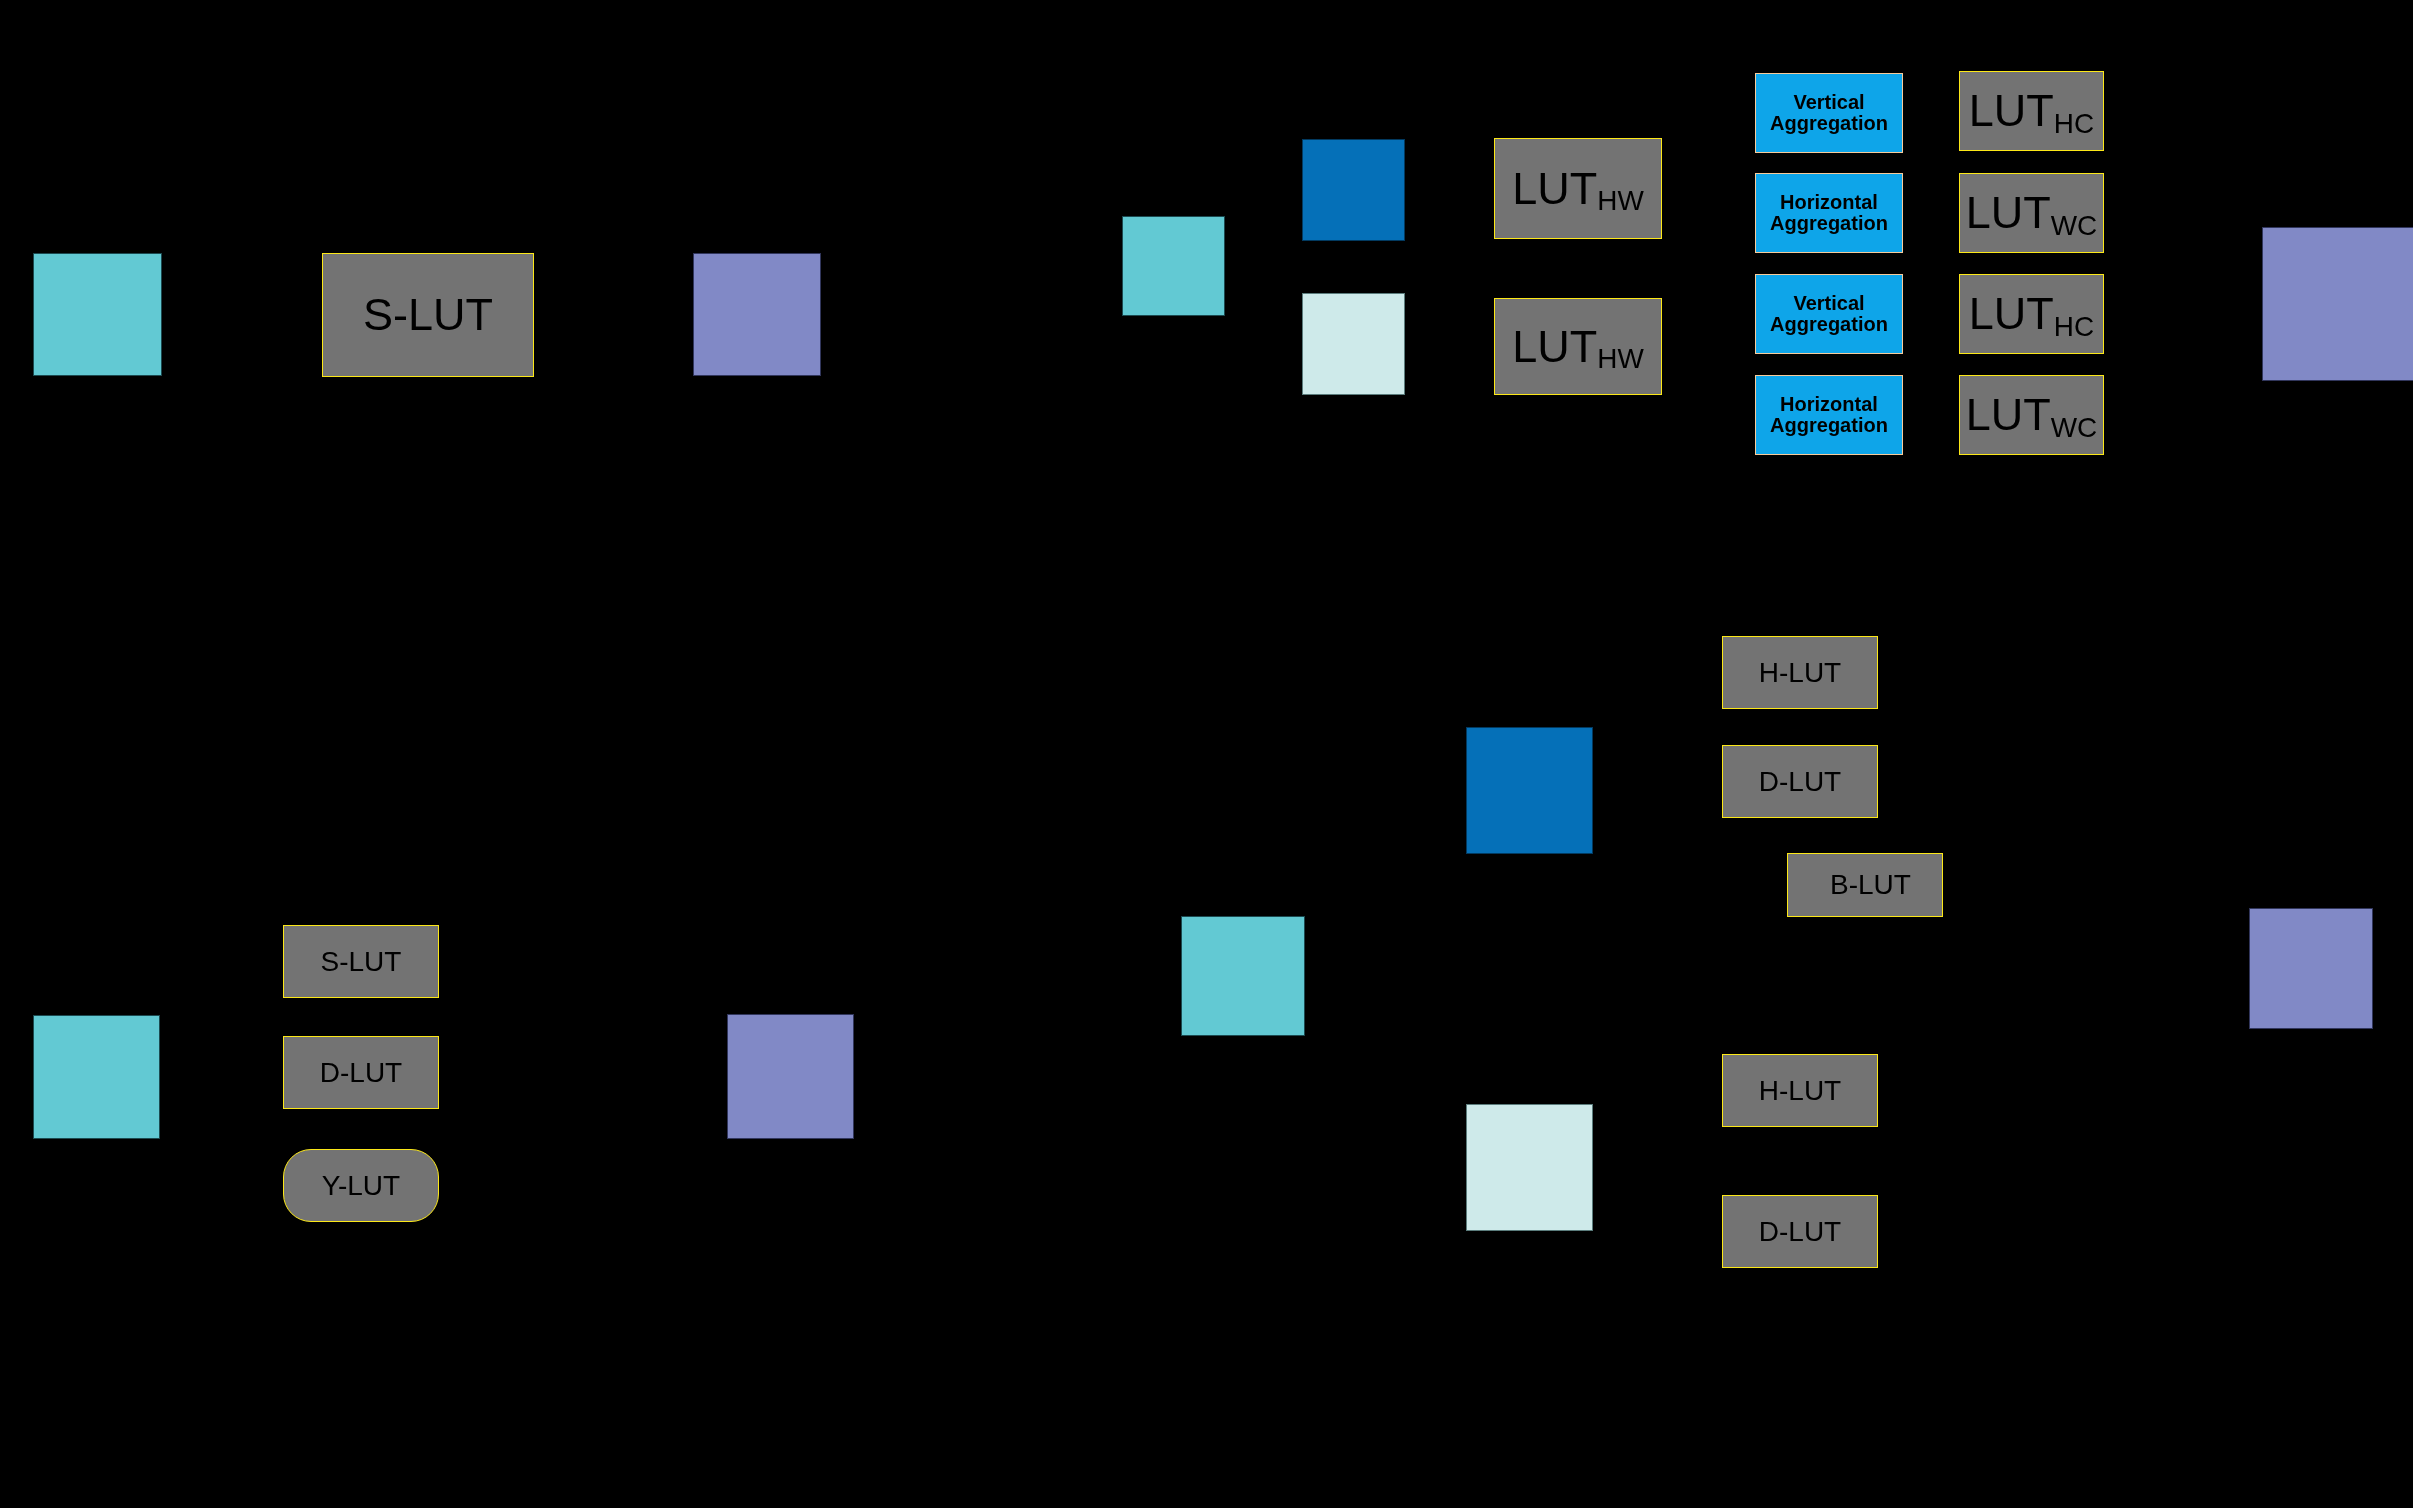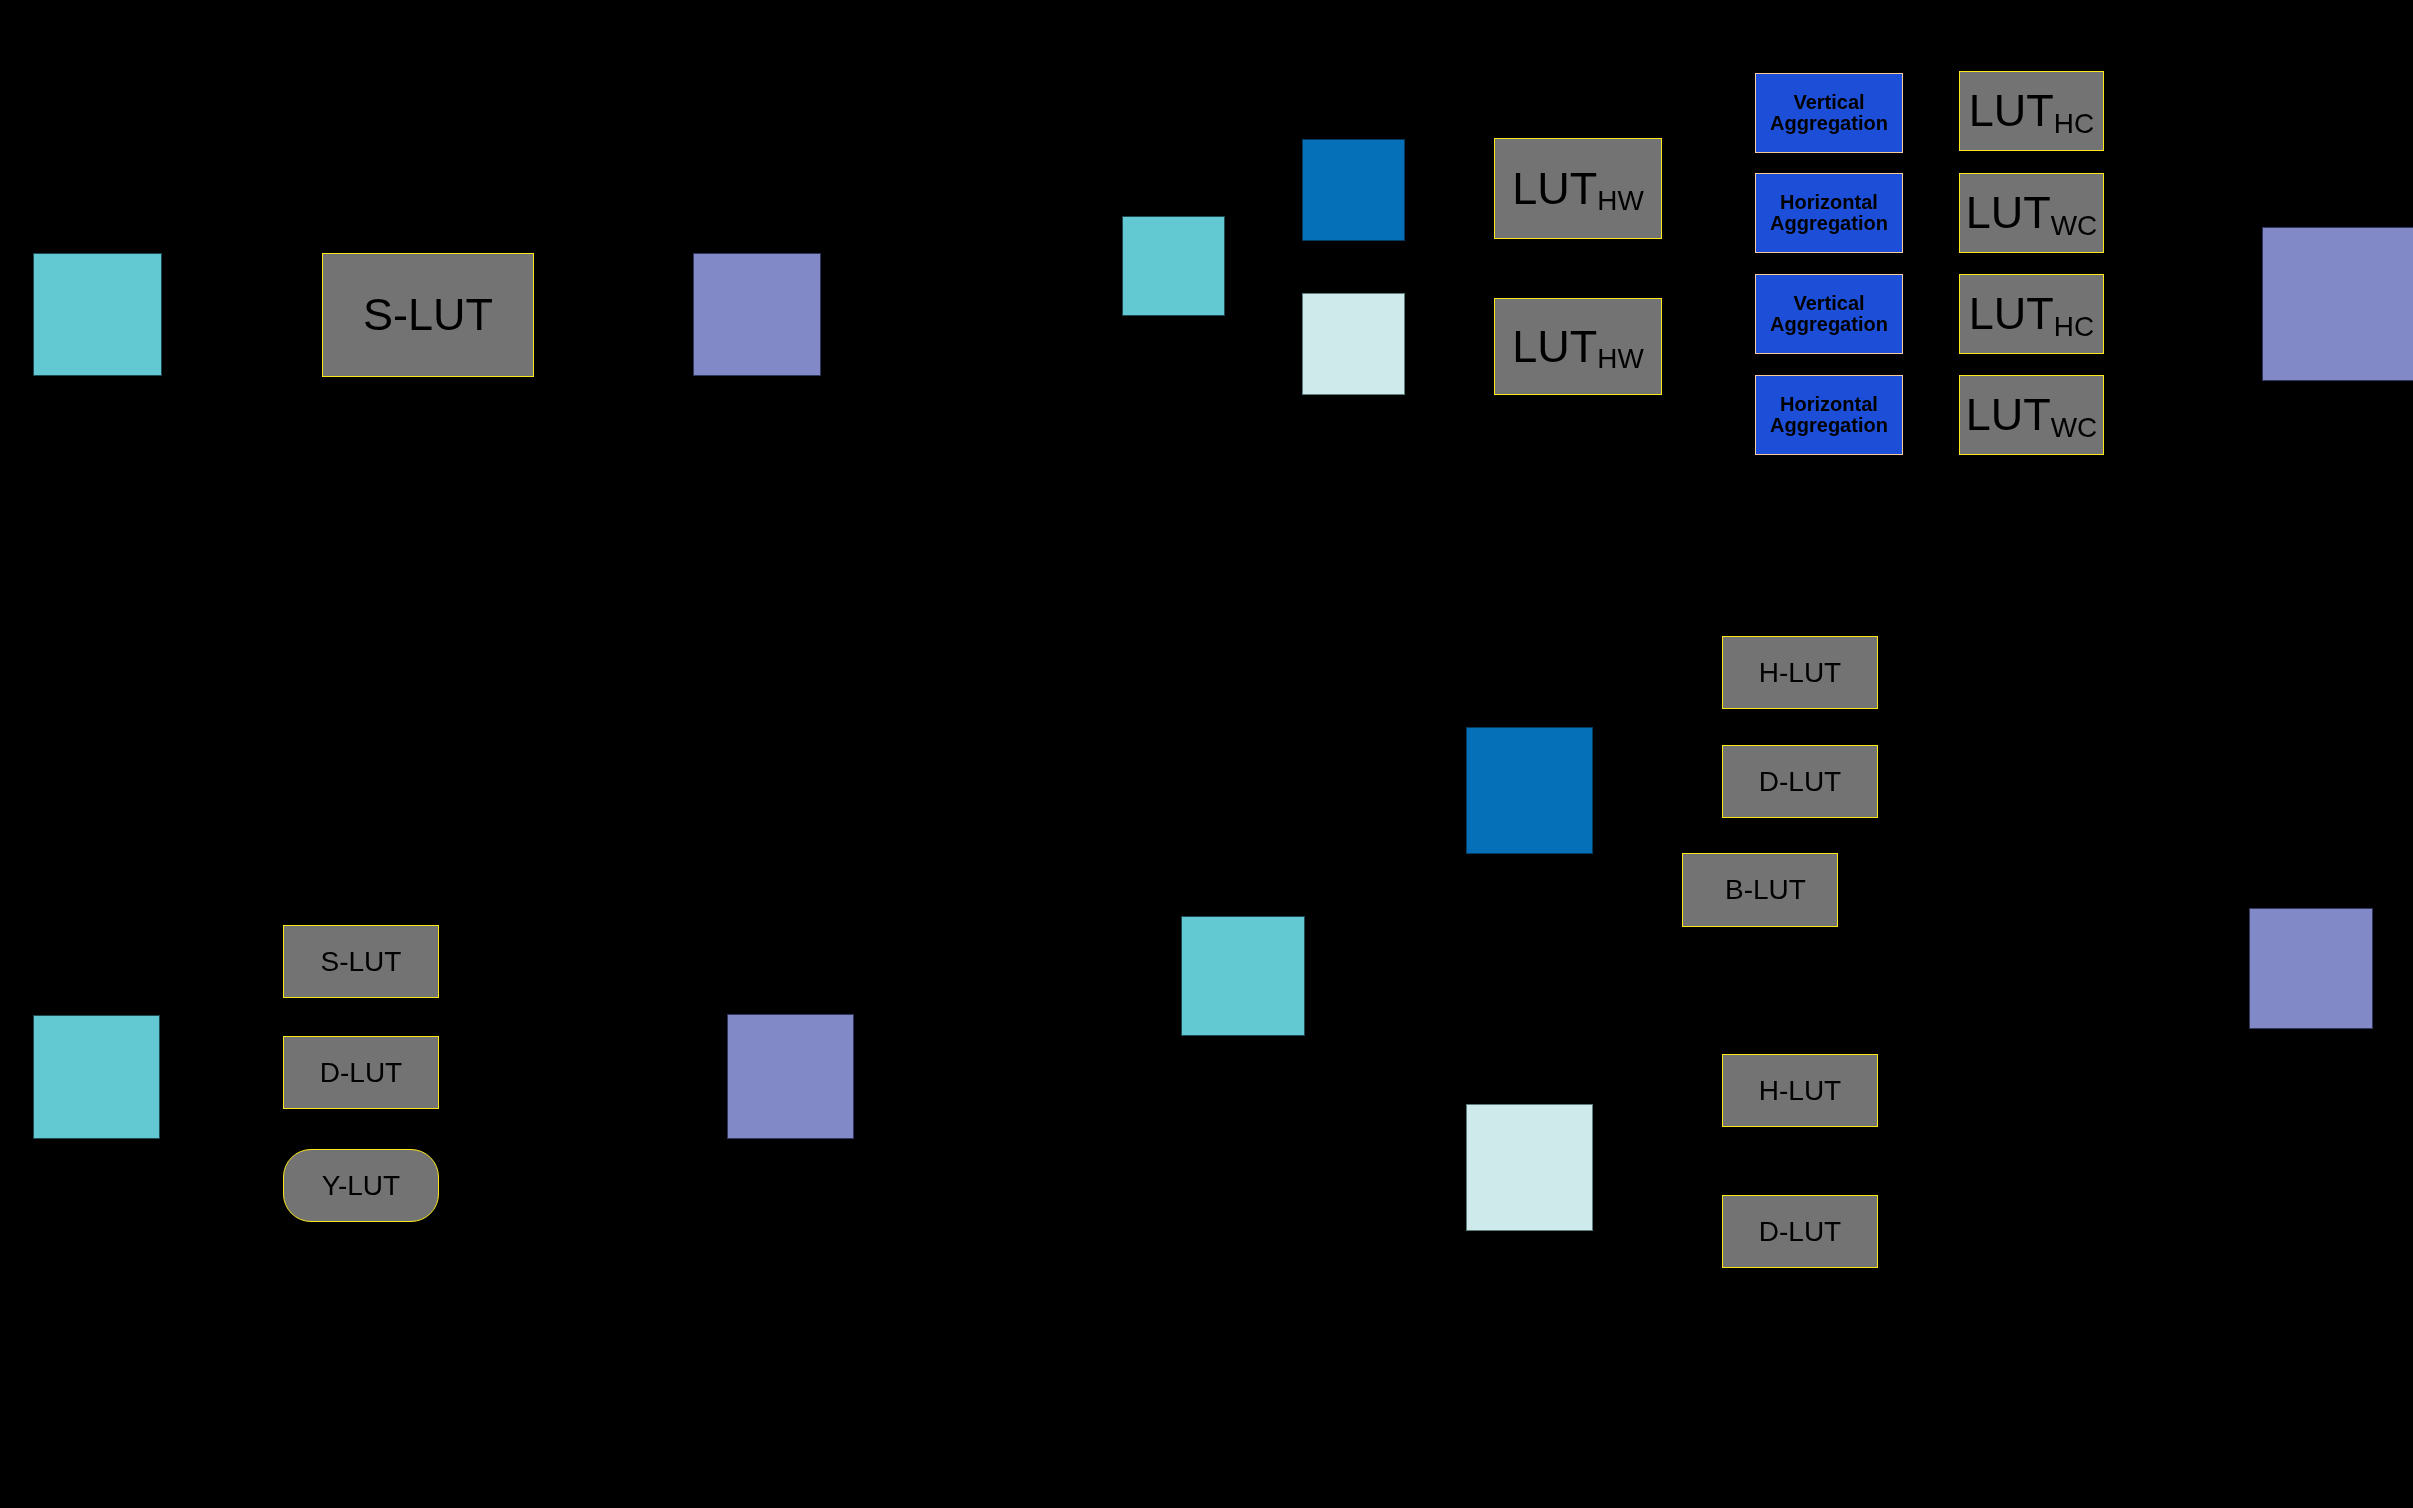--- a/index.html
+++ b/index.html
@@ -48,21 +48,21 @@
   .lut-sub sub {
     font-size: 0.62em;
     vertical-align: baseline;
     position: relative;
     top: 0.22em;
     letter-spacing: 0px;
   }
 
   
   .agg {
-    background: #1d4ed8;
+    background: #0ea5e9;
     border: 0.9px solid #F7CB9B;
     font-size: 20px;
     font-weight: bold;
     padding: 1.8px 3.6px;
   }
   .agg span { display: block; }
 </style>
 </head>
 <body>
 
@@ -137,21 +137,21 @@
   <div class="node blk blk-purple" style="left:727px; top:1014px; width:127px; height:125px;"></div>
 
   <div class="node blk blk-teal" style="left:1181px; top:916px; width:124px; height:120px;"></div>
 
   <div class="node blk blk-blue" style="left:1466px; top:727px; width:127px; height:127px;"></div>
 
   <div class="node blk blk-pale" style="left:1466px; top:1104px; width:127px; height:127px;"></div>
 
   <div class="node lut lut-md" style="left:1722px; top:636px; width:156px; height:73px;">H-LUT</div>
   <div class="node lut lut-md" style="left:1722px; top:745px; width:156px; height:73px;">D-LUT</div>
-  <div class="node lut lut-md" style="left:1682px; top:853px; width:156px; height:74px;padding-left:11px;">B-LUT</div>
+  <div class="node lut lut-md" style="left:1787px; top:853px; width:156px; height:64px;padding-left:11px;">B-LUT</div>
 
   <div class="node lut lut-md" style="left:1722px; top:1054px; width:156px; height:73px;">H-LUT</div>
   <div class="node lut lut-md" style="left:1722px; top:1195px; width:156px; height:73px;">D-LUT</div>
 
   <div class="node blk blk-purple" style="left:2249px; top:908px; width:124px; height:121px;"></div>
 
 </div>
 
 
 </body></html>

